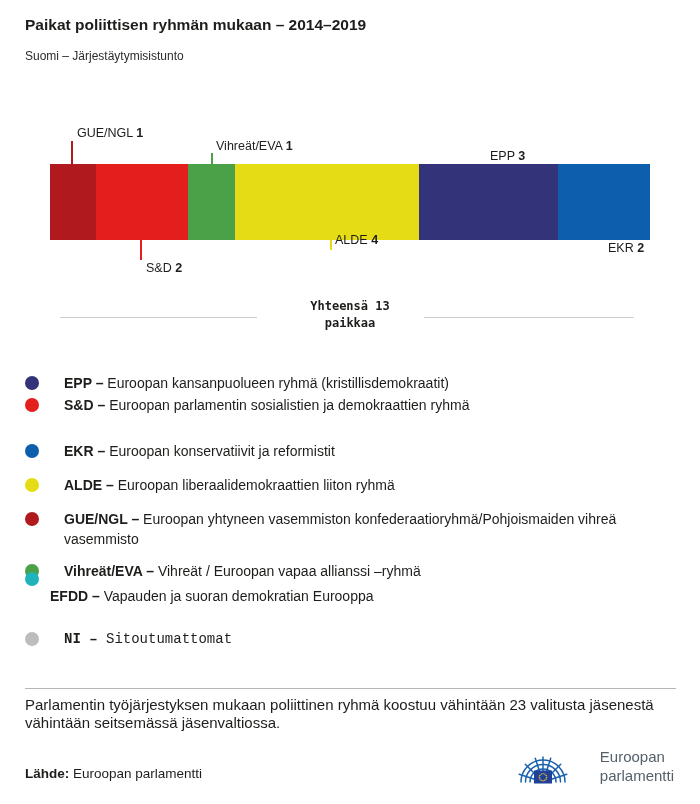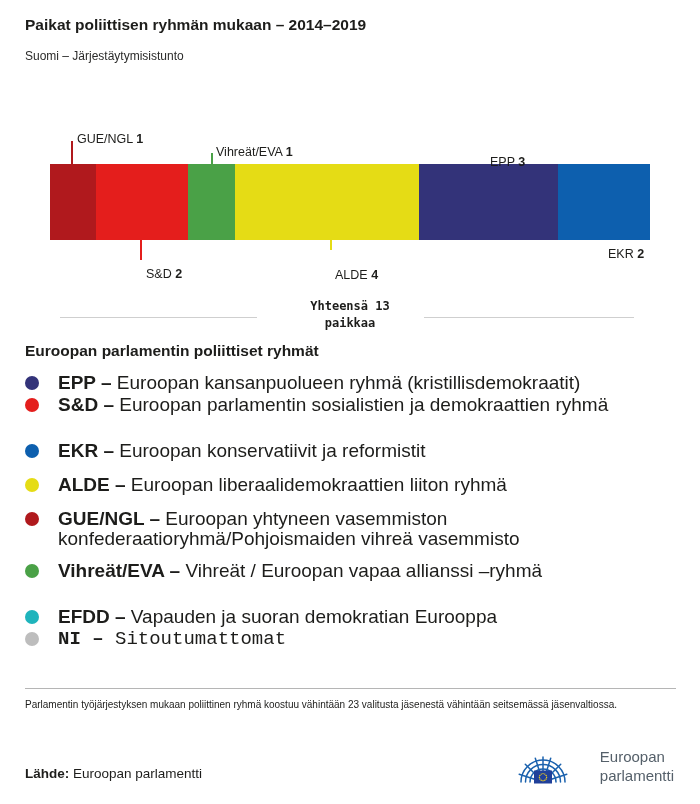--- a/index.html
+++ b/index.html
@@ -5,38 +5,38 @@
   html,body{margin:0;padding:0;background:#ffffff;}
   .page{position:relative;width:700px;height:804px;background:#ffffff;
         font-family:"Liberation Sans",sans-serif;color:#1d1d1b;overflow:hidden;}
 
   .title{position:absolute;left:25px;top:16px;font-size:15.5px;font-weight:700;}
   .subtitle{position:absolute;left:25px;top:49px;font-size:12px;color:#2b2b2a;}
 
   .bar{position:absolute;left:50px;top:164px;width:600px;height:76px;display:flex;}
   .seg{height:100%;}
 
-  .bar-label{position:absolute;font-size:12.5px;white-space:nowrap;color:#1d1d1b;margin-top:6px;}
+  .bar-label{position:absolute;font-size:12.5px;white-space:nowrap;color:#1d1d1b;}
   .bar-label b{font-weight:700;}
   .leader{position:absolute;width:2px;}
 
   .total{position:absolute;left:258px;top:298px;width:184px;text-align:center;
          font-family:"DejaVu Sans Mono",monospace;font-weight:700;font-size:12px;line-height:17px;}
   .total-line{position:absolute;top:317px;height:1px;background:#cfcfcf;}
   .tl-left{left:60px;width:197px;}
   .tl-right{left:424px;width:210px;}
 
   .legend-title{position:absolute;left:25px;top:342px;font-size:15.5px;font-weight:700;}
   .legend-item{position:absolute;left:25px;display:flex;align-items:flex-start;}
   .dot{width:14px;height:14px;border-radius:50%;flex:0 0 14px;margin-top:3px;}
-  .legend-text{margin-left:19px;font-size:19px;line-height:20px;max-width:610px;}
+  .legend-text{margin-left:25px;font-size:14px;line-height:20px;max-width:610px;}
   .legend-text b{font-weight:700;}
 
   .divider{position:absolute;left:25px;top:688px;width:651px;height:1px;background:#b5b5b5;}
-  .footnote{position:absolute;left:25px;top:696px;width:655px;font-size:10px;line-height:18px;color:#1d1d1b;}
+  .footnote{position:absolute;left:25px;top:696px;width:655px;font-size:15px;line-height:18px;color:#1d1d1b;}
 
   .source{position:absolute;left:25px;top:766px;font-size:13.5px;}
   .source b{font-weight:700;}
 
   .logo{position:absolute;right:26px;top:740px;display:flex;align-items:center;}
   .logo-text{margin-left:22px;font-size:15px;line-height:19px;color:#55606a;}
 </style>
 </head>
 <body>
 
@@ -60,32 +60,31 @@
   <div class="leader" style="left: 330px; top: 240px; height: 10px; background-color: rgb(229, 220, 21);"></div>
 
   <span class="bar-label" style="left:77px;top:126px;"><span>GUE/NGL</span> <b>1</b></span>
 
   <span class="bar-label" style="left:216px;top:139px;"><span>Vihreät/EVA</span> <b>1</b></span>
 
   <span class="bar-label" style="left:490px;top:149px;"><span>EPP</span> <b>3</b></span>
 
   <span class="bar-label" style="left:146px;top:261px;"><span>S&amp;D</span> <b>2</b></span>
 
-  <span class="bar-label" style="left:335px;top:262px;"><span>ALDE</span> <b>4</b></span>
+  <span class="bar-label" style="left:335px;top:233px;"><span>ALDE</span> <b>4</b></span>
 
   <span class="bar-label" style="left:608px;top:241px;"><span>EKR</span> <b>2</b></span>
 
   <div class="total-line tl-left"></div>
   <div class="total">
     <div>Yhteensä 13</div>
     <div>paikkaa</div>
   </div>
   <div class="total-line tl-right"></div>
 
-  <div class="legend-title">Euroopan parlamentin poliittiset ryhmät</div>
 
   <div class="legend-item" style="top:373px;">
     <span class="dot" style="background-color: rgb(51, 51, 121);"></span>
     <span class="legend-text"><b>EPP –</b> <span>Euroopan kansanpuolueen ryhmä (kristillisdemokraatit)</span></span>
   </div>
 
   <div class="legend-item" style="top:395px;">
     <span class="dot" style="background-color: rgb(228, 30, 28);"></span>
     <span class="legend-text"><b>S&amp;D –</b> <span>Euroopan parlamentin sosialistien ja demokraattien ryhmä</span></span>
   </div>
@@ -103,21 +102,21 @@
   <div class="legend-item" style="top:509px;">
     <span class="dot" style="background-color: rgb(176, 25, 29);"></span>
     <span class="legend-text"><b>GUE/NGL –</b> <span>Euroopan yhtyneen vasemmiston konfederaatioryhmä/Pohjoismaiden vihreä vasemmisto</span></span>
   </div>
 
   <div class="legend-item" style="top:561px;">
     <span class="dot" style="background-color: rgb(74, 161, 71);"></span>
     <span class="legend-text"><b>Vihreät/EVA –</b> <span>Vihreät / Euroopan vapaa allianssi –ryhmä</span></span>
   </div>
 
-  <div class="legend-item" style="top:607px;">
+  <div class="legend-item" style="top:569px;flex-direction:column;">
     <span class="dot" style="background-color: rgb(31, 180, 188);"></span>
     <span class="legend-text"><b>EFDD –</b> <span>Vapauden ja suoran demokratian Eurooppa</span></span>
   </div>
 
   <div class="legend-item" style="top:629px;font-family:Liberation Mono, monospace;">
     <span class="dot" style="background-color: rgb(189, 189, 189);"></span>
     <span class="legend-text"><b>NI –</b> <span>Sitoutumattomat</span></span>
   </div>
 
   <div class="divider"></div>

